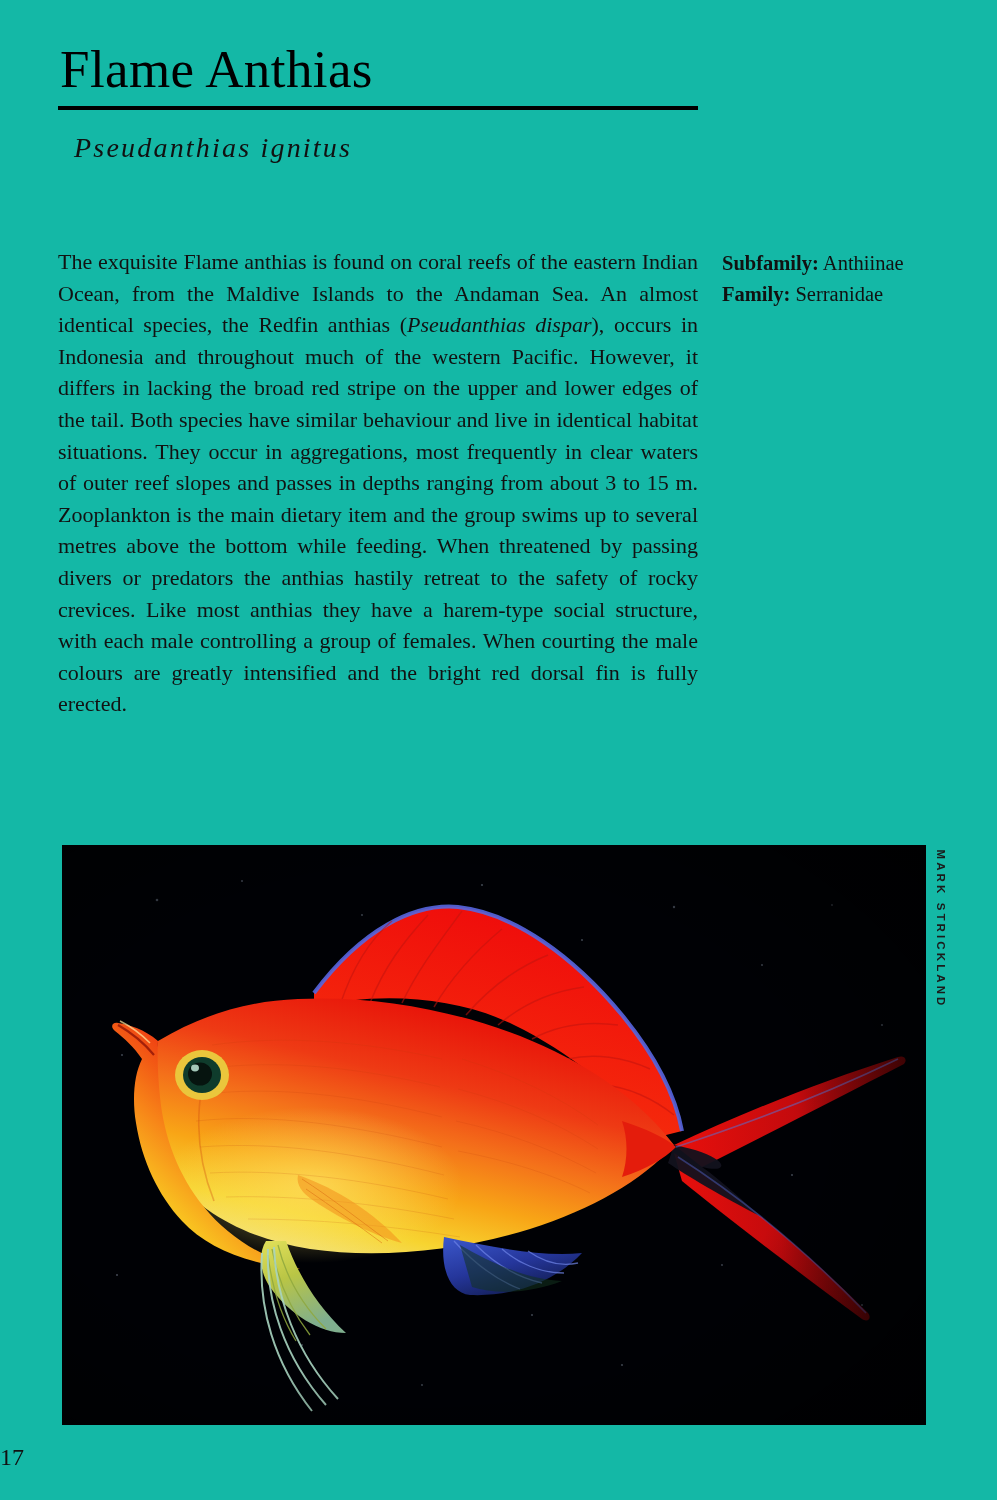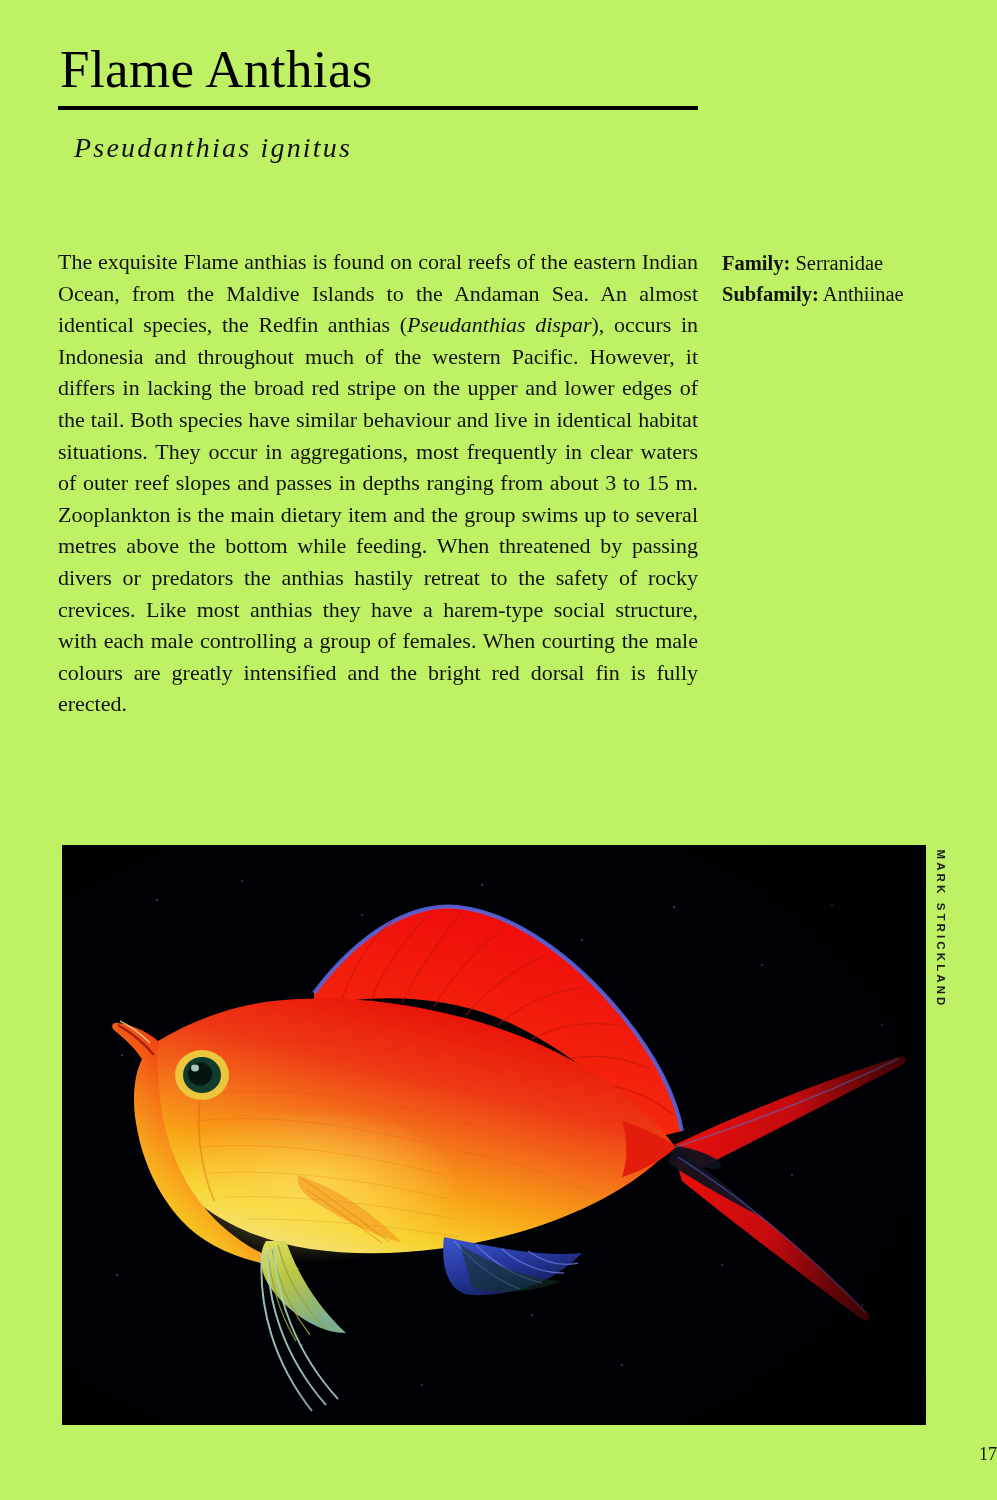--- a/index.html
+++ b/index.html
@@ -9,21 +9,21 @@
     background: #ffffff;
   }
   body {
     font-family: "Liberation Serif", "DejaVu Serif", serif;
     color: #111111;
   }
   .page {
     position: relative;
     width: 997px;
     height: 1500px;
-    background: #bef264;
+    background: #14b8a6;
     overflow: hidden;
   }
 
   
   .header {
     position: absolute;
     left: 58px;
     top: 42px;
     width: 640px;
   }
@@ -120,48 +120,48 @@
     color: #1b1b1b;
     margin-top: 78px;
   }
 
   
   .folio {
     position: absolute;
     left: 0;
     right: 0;
     top: 1444px;
-    text-align: right;
-    font-size: 18px;
+    text-align: left;
+    font-size: 24px;
     color: #111;
   }
 </style>
 </head>
 <body>
 
 <div class="page">
 
   <div class="header">
     <h1 class="title">Flame Anthias</h1>
     <div class="title-rule"></div>
     <div class="subtitle">Pseudanthias ignitus</div>
   </div>
 
   <div class="body-col">
     <p><span>The exquisite Flame anthias is found on coral reefs of the eastern Indian Ocean, from the Maldive Islands to the Andaman Sea. An almost identical species, the Redfin anthias (</span><i>Pseudanthias dispar</i><span>), occurs in Indonesia and throughout much of the western Pacific. However, it differs in lacking the broad red stripe on the upper and lower edges of the tail. Both species have similar behaviour and live in identical habitat situations. They occur in aggregations, most frequently in clear waters of outer reef slopes and passes in depths ranging from about 3 to 15 m. Zooplankton is the main dietary item and the group swims up to several metres above the bottom while feeding. When threatened by passing divers or predators the anthias hastily retreat to the safety of rocky crevices. Like most anthias they have a harem-type social structure, with each male controlling a group of females. When courting the male colours are greatly intensified and the bright red dorsal fin is fully erected.</span></p>
   </div>
 
   <div class="taxonomy">
     <div class="tax-row">
+      <span class="tax-label">Subfamily:</span>
+      <span class="tax-value">Anthiinae</span>
+    </div>
+    <div class="tax-row">
       <span class="tax-label">Family:</span>
       <span class="tax-value">Serranidae</span>
-    </div>
-    <div class="tax-row">
-      <span class="tax-label">Subfamily:</span>
-      <span class="tax-value">Anthiinae</span>
     </div>
   </div>
 
   <div class="photo-wrap">
     <div class="photo">
       <svg viewBox="0 0 864 580" preserveAspectRatio="none">
         <defs>
 
           <linearGradient id="bodyGrad" x1="0.18" y1="0.95" x2="0.62" y2="0.06">
             <stop offset="0.00" stop-color="#f2e27a"></stop>

